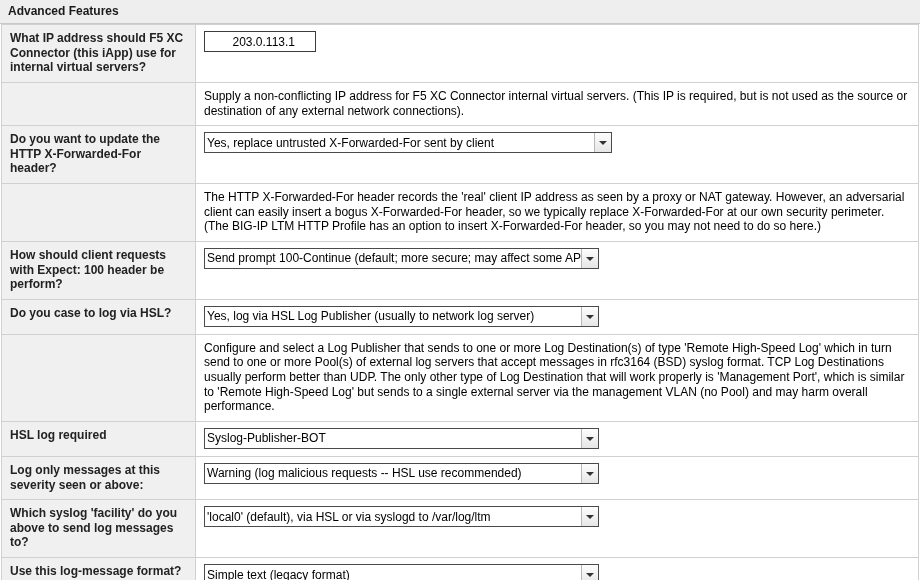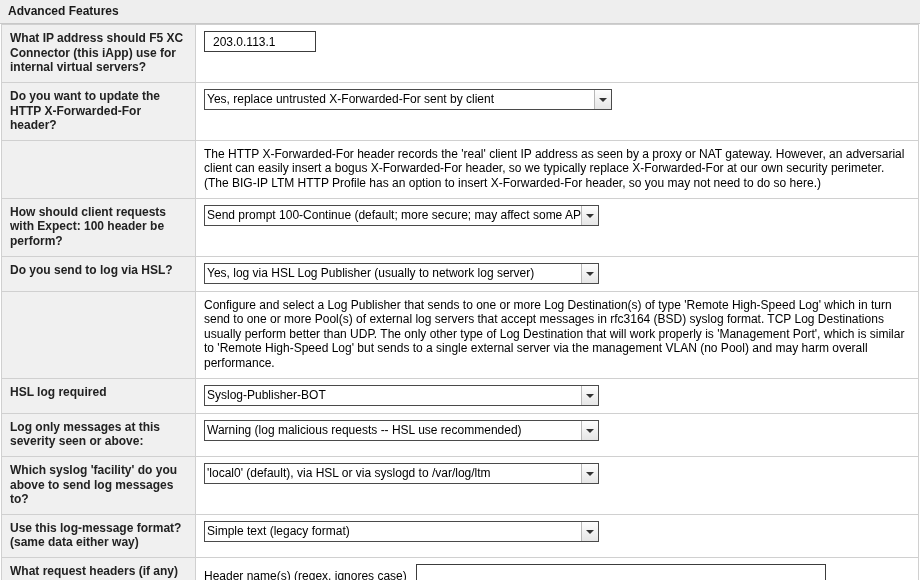--- a/index.html
+++ b/index.html
@@ -53,25 +53,26 @@
     padding: 7px 10px 8px 10px;
     line-height: 1.33;
   }
   td.blanklabel {
     width: 194px;
     background: #f0f0f0;
   }
   input.text {
     font-family: "Liberation Sans", sans-serif;
     font-size: 12px;
-    padding: 2px 8px;
+    padding: 2px 20px;
     border: 1px solid #3c3c3c;
     background: #ffffff;
     color: #000;
     height: 21px;
+    text-align: right;
   }
   input.ip { width: 112px; }
   input.hdr { width: 410px; height: 20px; }
   select.sel {
     font-family: "Liberation Sans", sans-serif;
     font-size: 12px;
     height: 21px;
     padding: 1px 2px;
     border: 1px solid #4a4a4a;
     background: #ffffff;
@@ -127,20 +128,24 @@
     </colgroup>
     <tbody>
 
       <tr>
         <td class="label">What IP address should F5 XC Connector (this iApp) use for internal virtual servers?</td>
         <td class="field">
           <input class="text ip" type="text" value="203.0.113.1" style="">
         </td>
       </tr>
 
+      <tr>
+        <td class="blanklabel"></td>
+        <td class="help">Supply a non-conflicting IP address for F5 XC Connector internal virtual servers. (This IP is required, but is not used as the source or destination of any external network connections).</td>
+      </tr>
 
       <tr>
         <td class="label">Do you want to update the HTTP X-Forwarded-For header?</td>
         <td class="field">
           <span class="selwrap">
             <select class="sel w400">
               <option>Yes, replace untrusted X-Forwarded-For sent by client</option>
             </select>
             <span class="arrow"></span>
           </span>
@@ -158,21 +163,21 @@
           <span class="selwrap">
             <select class="sel w395">
               <option>Send prompt 100-Continue (default; more secure; may affect some API</option>
             </select>
             <span class="arrow"></span>
           </span>
         </td>
       </tr>
 
       <tr>
-        <td class="label">Do you send to log via HSL?</td>
+        <td class="label">Do you case to log via HSL?</td>
         <td class="field">
           <span class="selwrap">
             <select class="sel w395">
               <option>Yes, log via HSL Log Publisher (usually to network log server)</option>
             </select>
             <span class="arrow"></span>
           </span>
         </td>
       </tr>
 

